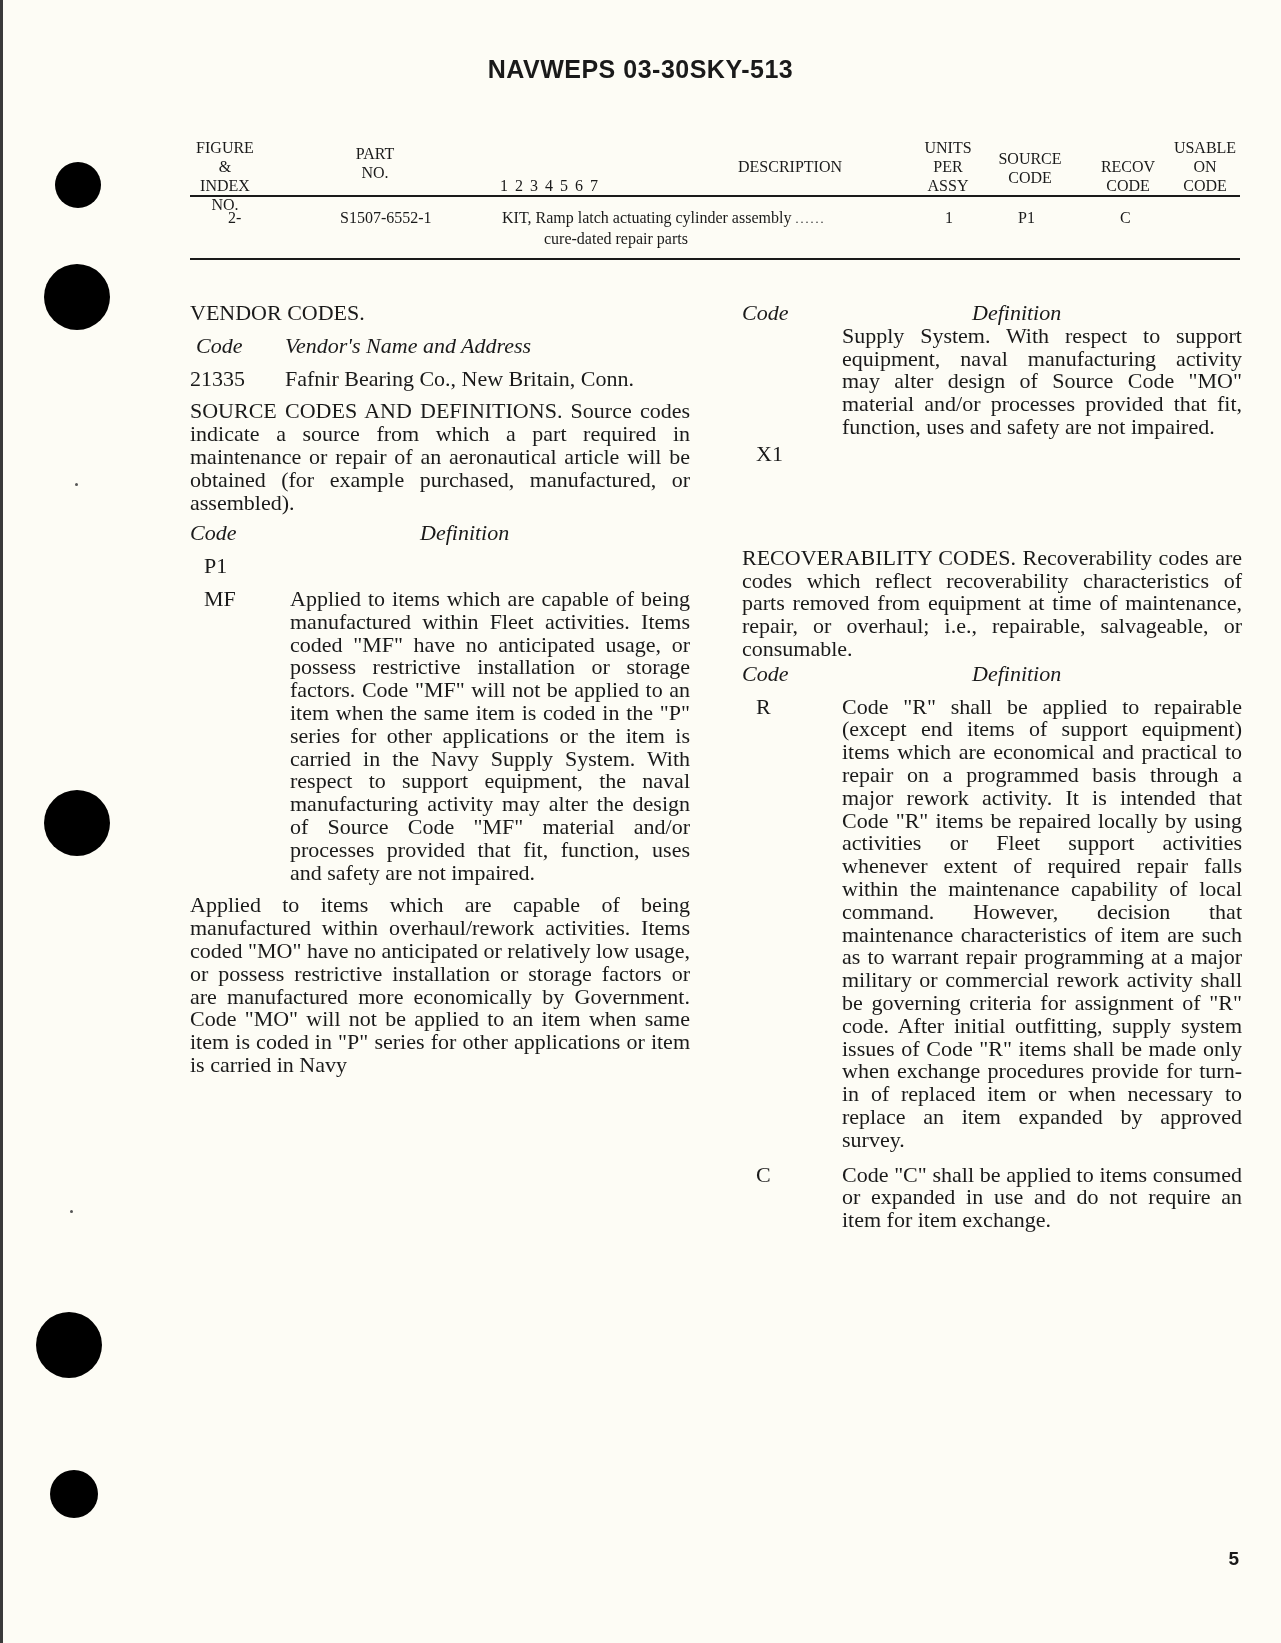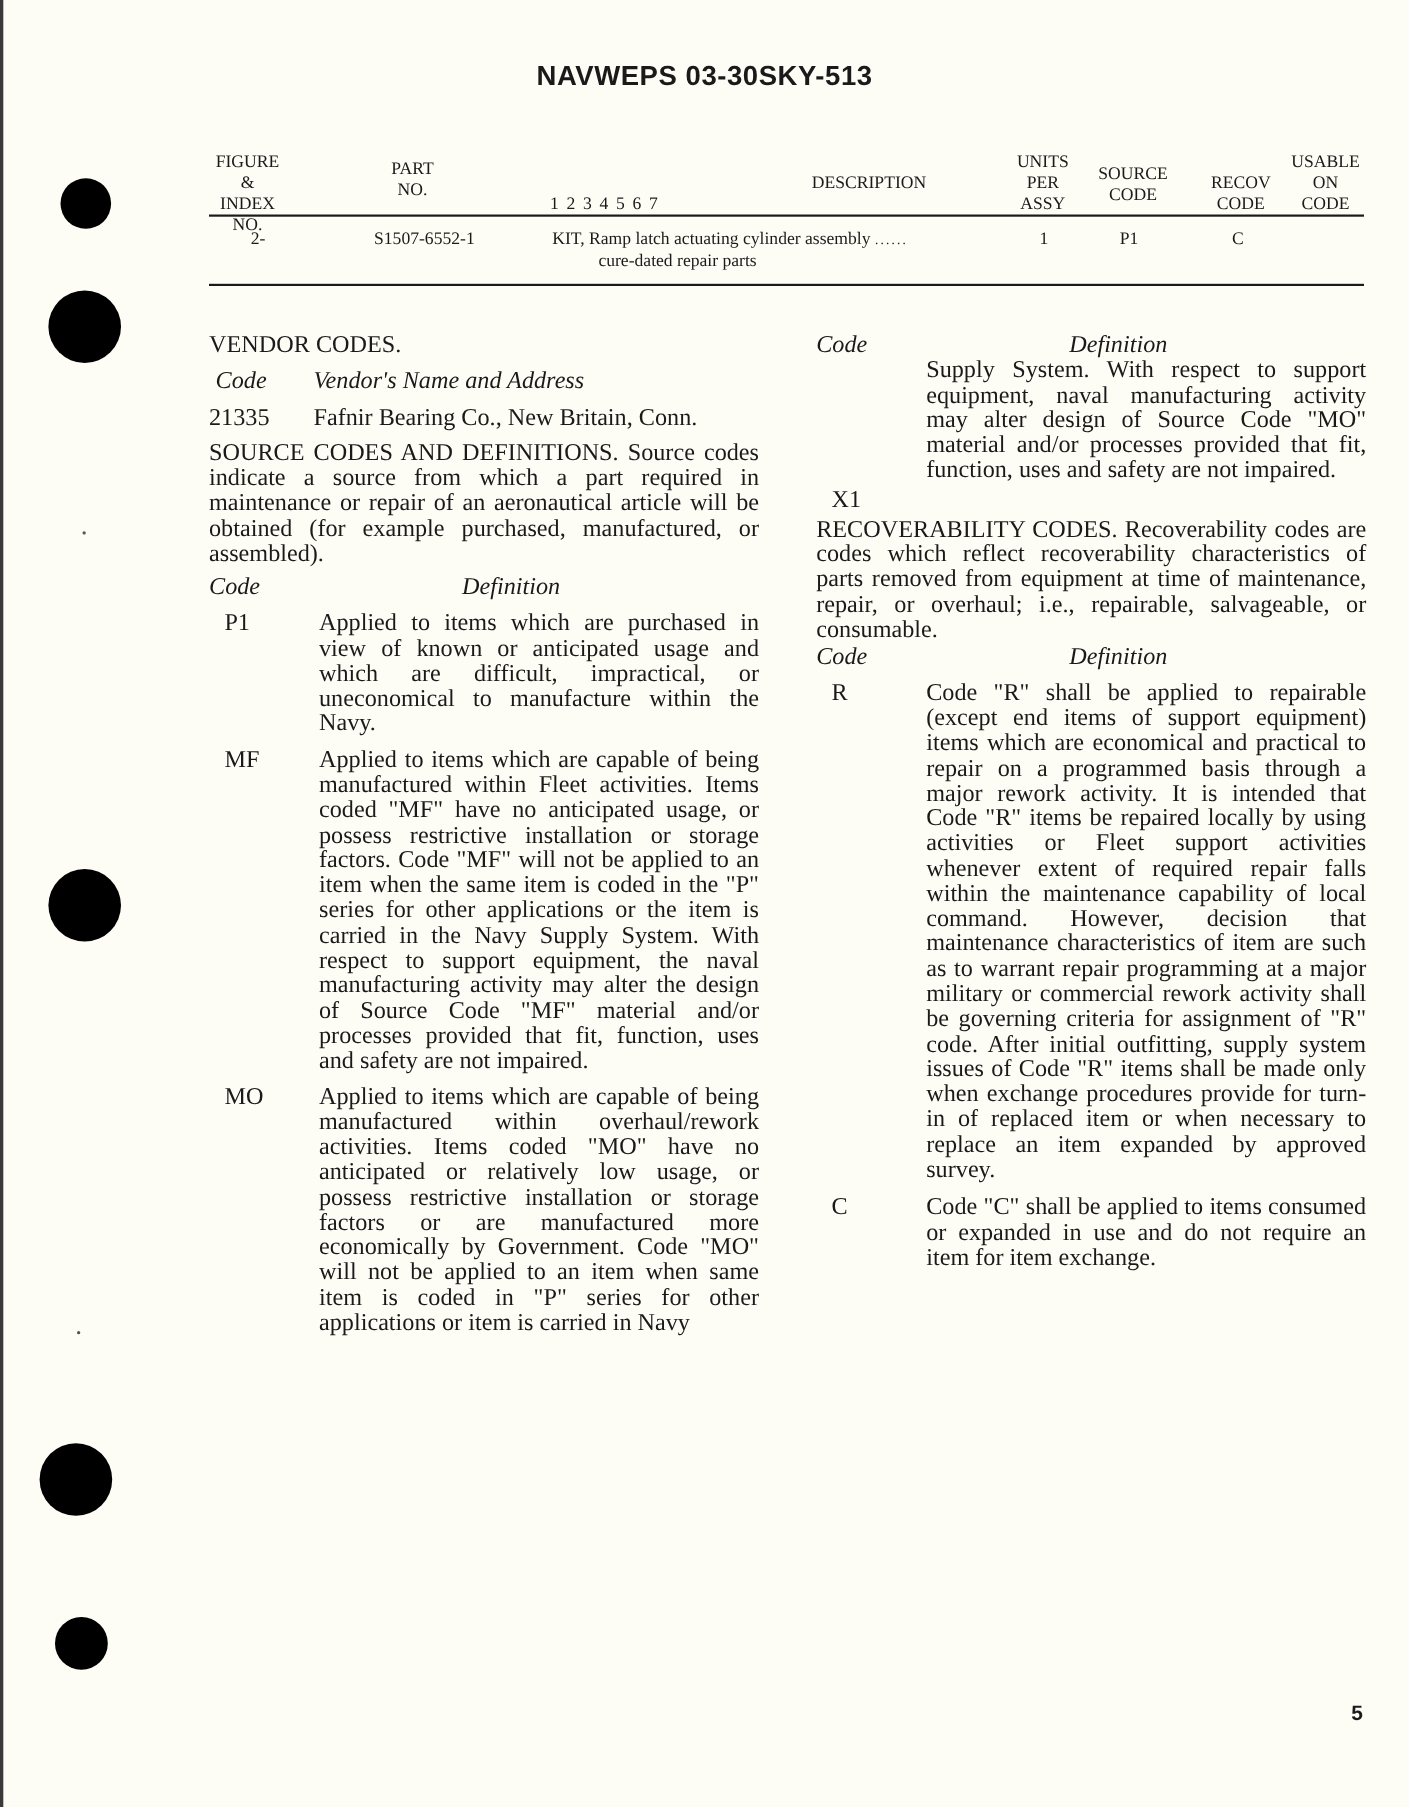--- a/index.html
+++ b/index.html
@@ -121,42 +121,40 @@
   <p style="margin-top:10px;">
     <span>SOURCE CODES AND DEFINITIONS.</span>
     <span>Source codes indicate a source from which a part required in maintenance or repair of an aeronautical article will be obtained (for example purchased, manufactured, or assembled).</span>
   </p>
   <div class="heading-row" style="margin-top:8px;">
     <span style="flex:0 0 230px;">Code</span>
     <span>Definition</span>
   </div>
   <div class="entry" style="margin-top:10px;">
     <span class="code">P1</span>
-    <span class="def">Applied to items which are purchased in view of known or anticipated usage and which are difficult, impractical, or uneconomical to manufacture within the Navy.</span>
   </div>
   <div class="entry" style="margin-top:10px;">
     <span class="code">MF</span>
     <span class="def">Applied to items which are capable of being manufactured within Fleet activities. Items coded "MF" have no anticipated usage, or possess restrictive installation or storage factors. Code "MF" will not be applied to an item when the same item is coded in the "P" series for other applications or the item is carried in the Navy Supply System. With respect to support equipment, the naval manufacturing activity may alter the design of Source Code "MF" material and/or processes provided that fit, function, uses and safety are not impaired.</span>
   </div>
   <div class="entry" style="margin-top:10px;">
-    <span class="code">MO</span>
     <span class="def">Applied to items which are capable of being manufactured within overhaul/rework activities. Items coded "MO" have no anticipated or relatively low usage, or possess restrictive installation or storage factors or are manufactured more economically by Government. Code "MO" will not be applied to an item when same item is coded in "P" series for other applications or item is carried in Navy</span>
   </div>
 </div>
 
 <div class="col" style="left:742px;top:302px;width:500px;">
   <div class="heading-row">
     <span style="flex:0 0 230px;">Code</span>
     <span>Definition</span>
   </div>
   <div class="entry">
     <span class="code"></span>
     <span class="def">Supply System. With respect to support equipment, naval manufacturing activity may alter design of Source Code "MO" material and/or processes provided that fit, function, uses and safety are not impaired.</span>
   </div>
-  <div class="entry" style="margin-top:4px;">
+  <div class="entry" style="margin-top:4px;flex-direction:column;">
     <span class="code">X1</span>
   </div>
   <p style="margin-top:4px;">
     <span>RECOVERABILITY CODES.</span>
     <span>Recoverability codes are codes which reflect recoverability characteristics of parts removed from equipment at time of maintenance, repair, or overhaul; i.e., repairable, salvageable, or consumable.</span>
   </p>
   <div class="heading-row" style="margin-top:2px;">
     <span style="flex:0 0 230px;">Code</span>
     <span>Definition</span>
   </div>

